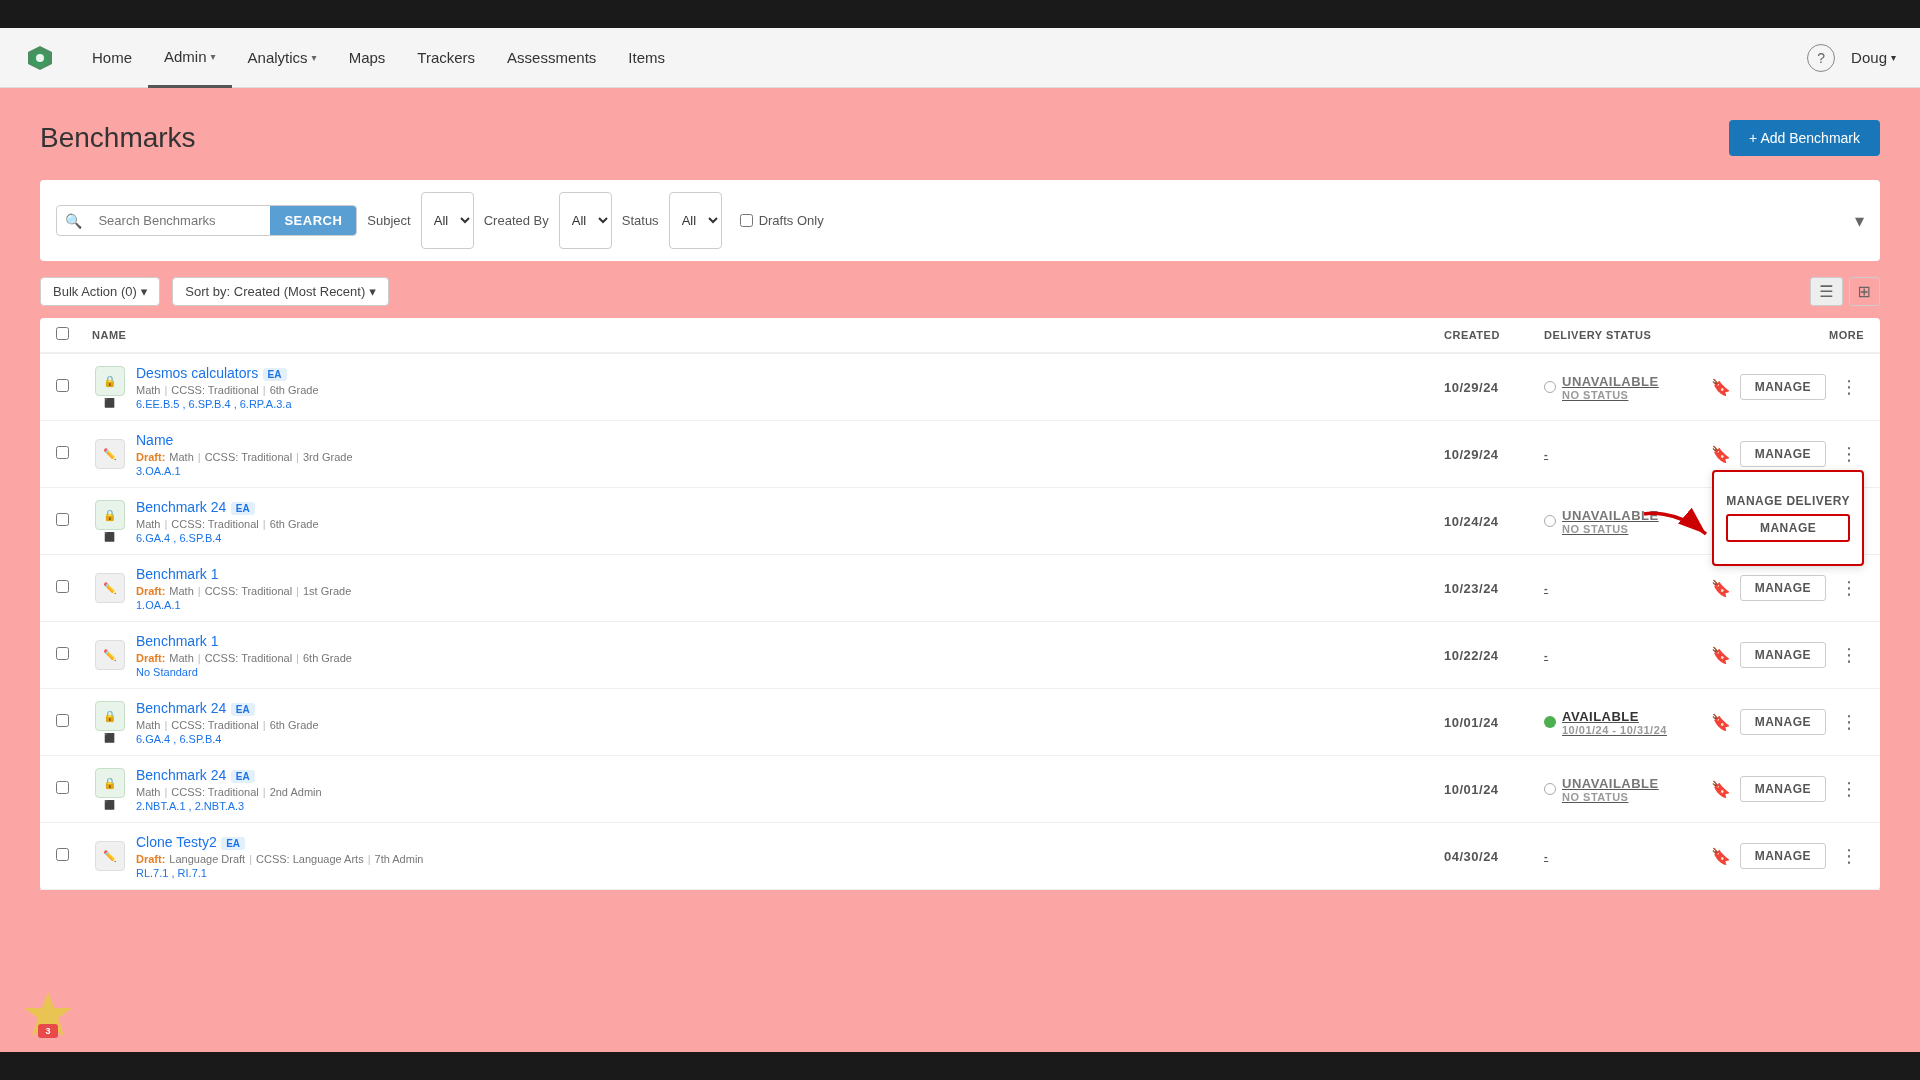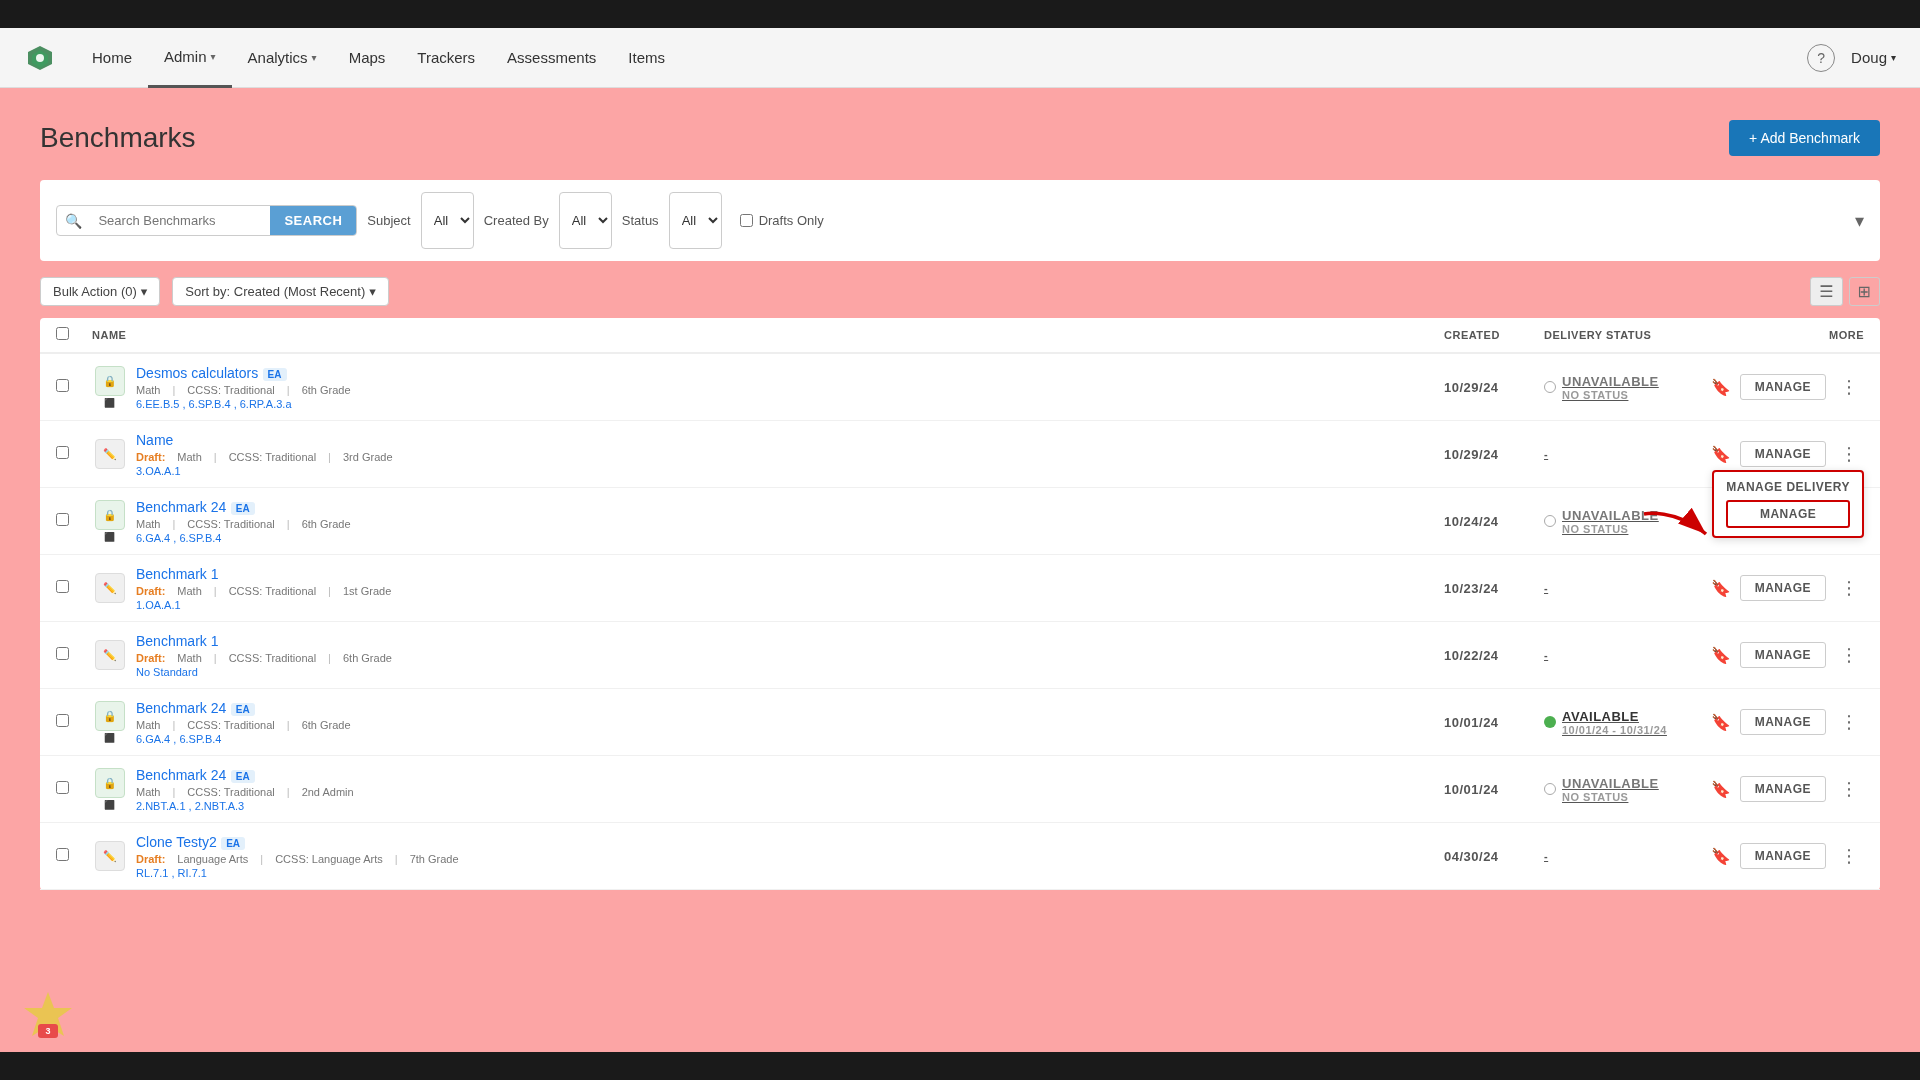--- a/index.html
+++ b/index.html
@@ -98,21 +98,21 @@
     .table-row { display: flex; align-items: center; padding: 10px 16px; border-bottom: 1px solid #f0f0f0; min-height: 66px; position: relative; }
 
     .row-check { width: 36px; }
     .row-icon { width: 36px; display: flex; flex-direction: column; gap: 2px; align-items: center; justify-content: center; }
     .icon-badge { width: 30px; height: 30px; border-radius: 4px; display: flex; align-items: center; justify-content: center; font-size: 11px; }
     .icon-lock { background: #e8f4ea; border: 1px solid #c5e0c7; }
     .icon-pencil { background: #f0f0f0; border: 1px solid #ddd; }
 
     .row-name-col { flex: 1; padding-left: 8px; }
     .row-name-link { color: #1a73e8; font-size: 14px; font-weight: 500; text-decoration: none; cursor: pointer; }
-    .row-meta { font-size: 11px; color: #777; margin-top: 2px; display: flex; gap: 12px; align-items: center; flex-wrap: wrap; }
+    .row-meta { font-size: 11px; color: #777; margin-top: 2px; display: flex; gap: 4px; align-items: center; flex-wrap: wrap; }
     .meta-badge { background: #e3f0fb; color: #1a73e8; font-size: 10px; padding: 1px 5px; border-radius: 3px; font-weight: 600; }
     .meta-draft { color: #e67e22; font-weight: 600; }
     .meta-sep { color: #bbb; }
     .row-standards { font-size: 11px; color: #1a73e8; margin-top: 2px; }
 
     .row-created { width: 100px; font-size: 13px; color: #555; }
 
     .row-delivery { width: 180px; text-decoration: underline; }
     .delivery-status { display: flex; align-items: center; gap: 6px; font-size: 13px; }
     .status-dot { width: 12px; height: 12px; border-radius: 50%; flex-shrink: 0; }
@@ -395,21 +395,21 @@
 
         <svg style="position:absolute;right:148px;top:-2px;width:80px;height:50px;pointer-events:none;z-index:200;" viewBox="0 0 80 50">
           <defs>
             <marker id="arrowhead" markerWidth="8" markerHeight="6" refX="8" refY="3" orient="auto">
               <polygon points="0 0, 8 3, 0 6" fill="#cc0000"></polygon>
             </marker>
           </defs>
           <path d="M8,8 C8,8 40,2 70,28" stroke="#cc0000" stroke-width="3.5" fill="none" marker-end="url(#arrowhead)"></path>
         </svg>
 
-        <div class="manage-delivery-popup" style="position:absolute;right:0px;top:-38px;z-index:300;background:white;border:2px solid #cc0000;border-radius:4px;padding:8px 12px;min-width:120px;box-shadow:0 2px 8px rgba(0,0,0,0.15);">
+        <div class="manage-delivery-popup" style="position:absolute;right:0px;top:-38px;z-index:300;background:white;border:2px solid #cc0000;border-radius:4px;padding:22px 12px;min-width:120px;box-shadow:0 2px 8px rgba(0,0,0,0.15);">
           <div class="tooltip-label">Manage Delivery</div>
           <button class="tooltip-manage-btn">MANAGE</button>
         </div>
 
         <button class="more-btn">⋮</button>
       </div>
     </div>
 
     <div class="table-row">
       <div class="row-check col-check">
@@ -560,25 +560,25 @@
       <div class="row-icon">
         <div class="icon-badge icon-pencil">✏️</div>
       </div>
       <div class="row-name-col">
         <div>
           <a class="row-name-link">Clone Testy2</a>
           <span class="meta-badge">EA</span>
         </div>
         <div class="row-meta">
           <span class="meta-draft">Draft:</span>
-          <span>Language Arts</span>
+          <span>Language Draft</span>
           <span class="meta-sep">|</span>
           <span>CCSS: Language Arts</span>
           <span class="meta-sep">|</span>
-          <span>7th Grade</span>
+          <span>7th Admin</span>
         </div>
         <div class="row-standards">RL.7.1 , RI.7.1</div>
       </div>
       <div class="row-created col-created">04/30/24</div>
       <div class="row-delivery col-delivery">
         <span>-</span>
       </div>
       <div class="row-actions col-actions">
         <span style="color:#aaa;font-size:16px;">🔖</span>
         <button class="manage-btn">MANAGE</button>

